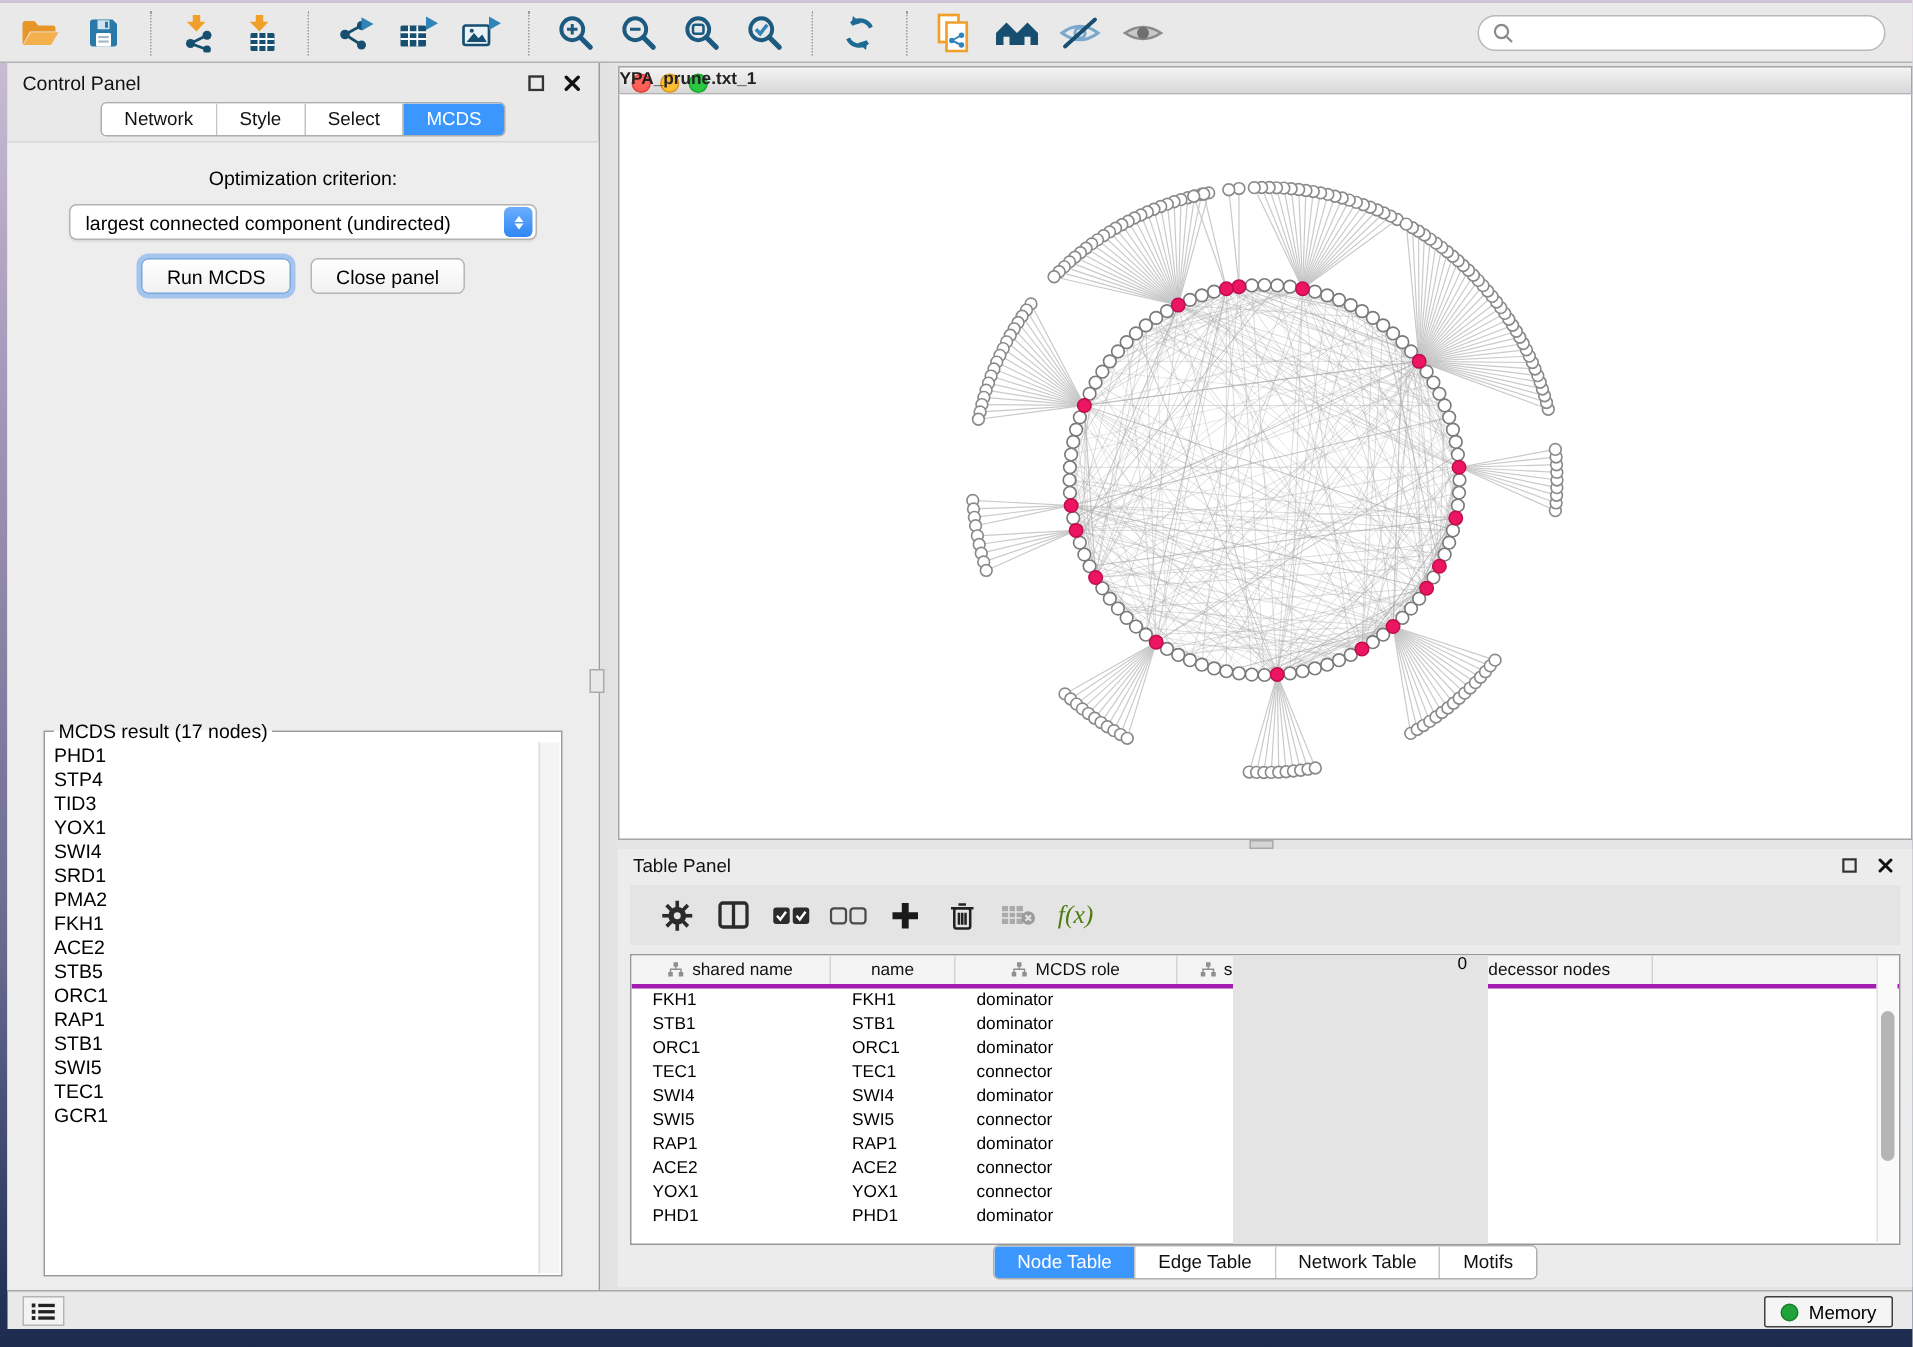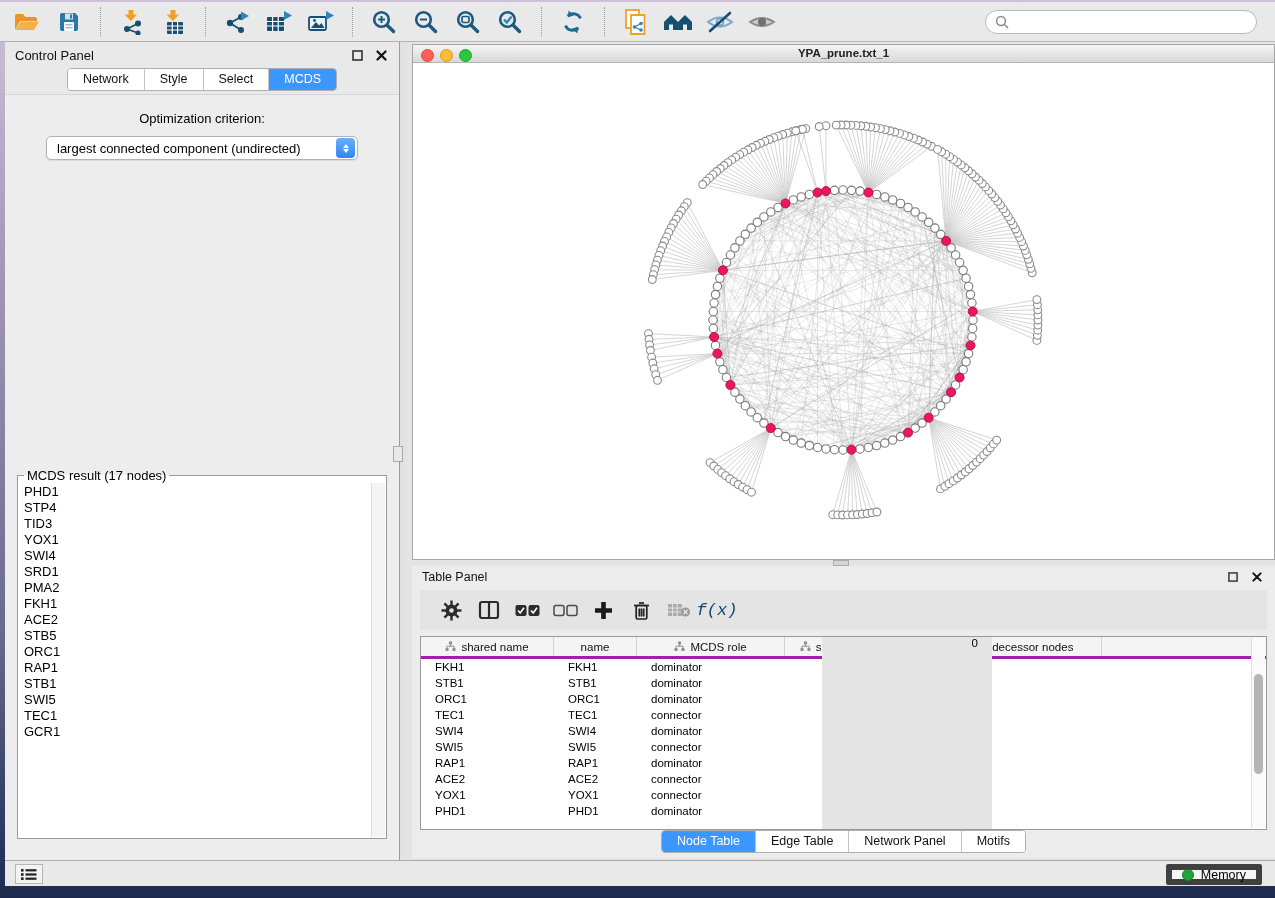--- a/index.html
+++ b/index.html
@@ -36,60 +36,60 @@
   .selectbox .val{flex:1;white-space:nowrap;overflow:hidden;}
   .stepper{width:19px;height:20px;margin-right:2px;border-radius:4px;background:linear-gradient(#6caefc,#2f86f5);
     display:flex;flex-direction:column;align-items:center;justify-content:center;gap:1px;}
   .stepper i{width:0;height:0;border-left:3.5px solid transparent;border-right:3.5px solid transparent;display:block;}
   .stepper .up{border-bottom:4px solid #fff;}
   .stepper .dn{border-top:4px solid #fff;}
   .btnrow{margin-top:12px;display:flex;justify-content:center;gap:13px;}
   .pbtn{height:24px;padding:0 16px;font-size:13px;font-family:"Liberation Sans",sans-serif;color:#000;
     background:linear-gradient(#ffffff,#f1f1f1);border:1px solid #b6b6b6;border-radius:5px;}
   .pbtn.focusring{box-shadow:0 0 0 3px rgba(106,164,240,0.55);border-color:#7aa8e0;}
-  fieldset.resultbox{position:absolute;left:12px;right:12px;top:373px;height:371px;margin:0;padding:0;
+  fieldset.resultbox{position:absolute;left:12px;right:12px;top:373px;height:371px;margin:12px;padding:0;
     border:1px solid #9a9a9a;background:#fff;box-sizing:border-box;}
   fieldset.resultbox legend{font-size:13px;padding:0 3px;margin-left:6px;background:transparent;color:#000;}
   .rlist{position:absolute;left:1px;right:14px;top:0;bottom:1px;background:#fff;overflow:hidden;
     font-size:13px;line-height:16px;padding:1px 0 0 5px;color:#000;}
   .rtrack{position:absolute;top:0;bottom:1px;right:1px;width:13px;background:#f4f4f4;border-left:1px solid #ddd;}
   .vgrip{position:absolute;left:388px;top:404px;width:10px;height:16px;background:#e8e8e8;border:1px solid #aaa;box-sizing:border-box;}
   
   .right{position:absolute;left:401px;top:0;right:0;bottom:0;background:#e4e4e4;}
   .netwin{position:absolute;top:2px;left:6px;right:0;height:516px;}
   .ntitle{position:relative;height:19px;background:linear-gradient(#f4f4f4,#d8d8d8);border:1px solid #a6a6a6;border-bottom:1px solid #b4b4b4;box-sizing:border-box;}
   .tl{position:absolute;top:4px;width:11px;height:11px;border-radius:50%;}
   .tl.red{left:8px;background:#ff5f57;border:0.5px solid #e0443e;}
   .tl.yellow{left:27px;background:#febd2e;border:0.5px solid #d89b1e;}
   .tl.green{left:46px;background:#28c841;border:0.5px solid #1da62f;}
-  .ttext{position:absolute;left:0;right:0;top:2px;text-align:center;font-size:11.5px;font-weight:bold;color:#222;}
+  .ttext{position:absolute;left:0;right:0;top:2px;text-align:left;font-size:11.5px;font-weight:bold;color:#222;}
   .ncontent{position:absolute;top:19px;left:0;right:0;bottom:0;background:#fff;border:1px solid #a6a6a6;border-top:none;box-sizing:border-box;}
   .hgrip{position:absolute;left:427px;top:518px;width:16px;height:6px;background:#d5d5d5;border:1px solid #aaa;box-sizing:border-box;}
   
   .tpanel{position:absolute;left:6px;right:0;top:524px;bottom:2px;background:#ececec;}
   .tpanel .phead{height:22px;font-size:12.5px;}
   .ttoolbar{margin:2px 8px 0 8px;height:40px;background:#e4e4e4;display:flex;align-items:center;padding-left:12px;gap:0;}
   .titem{width:38px;height:30px;display:flex;align-items:center;justify-content:center;}
-  .fx{font-family:Liberation Mono, monospace;font-style:italic;font-size:17px;color:#0c4a6e;}
+  .fx{font-family:Liberation Serif, serif;font-style:italic;font-size:17px;color:#4d7c0f;}
   .twrap{position:absolute;left:8px;right:8px;top:70px;bottom:28px;background:#fff;border:1px solid #999;box-sizing:border-box;overflow:hidden;}
   .thead{display:flex;height:19px;background:#f4f4f4;border-bottom:3px solid #a21caf;}
   .th{display:flex;align-items:center;justify-content:center;gap:5px;font-size:11.5px;color:#111;
     border-right:1px solid #d4d4d4;box-sizing:border-box;white-space:nowrap;overflow:hidden;}
   .tr{display:flex;height:16px;align-items:center;}
   .td{font-size:11.5px;color:#000;box-sizing:border-box;white-space:nowrap;overflow:hidden;}
   .td.left{padding-left:14px;text-align:left;}
   .td.right{padding-right:14px;text-align:right;}
   .tscroll{position:absolute;top:1px;bottom:1px;right:1px;width:13px;background:#fafafa;border-left:1px solid #e0e0e0;}
   .tthumb{position:absolute;left:2px;right:2px;top:36px;height:100px;border-radius:5px;background:#b5b5b5;}
   .ttabs{position:absolute;left:0;right:0;bottom:5px;display:flex;justify-content:center;}
   
   .statusbar{position:absolute;left:5px;right:0;bottom:12px;height:26px;background:#e9e9e9;border-top:1px solid #a8a8a8;box-sizing:border-box;}
   .listbtn{position:absolute;left:10px;top:3px;width:28px;height:20px;background:#f3f3f3;border:1px solid #b5b5b5;
     display:flex;align-items:center;justify-content:center;box-sizing:border-box;}
-  .membtn{position:absolute;right:13px;top:3px;height:21px;padding:0 10px;background:#f5f5f5;border:6px solid #404040;border-radius:2px;
+  .membtn{position:absolute;right:13px;top:3px;height:21px;padding:0 10px;background:#f5f5f5;border:1px solid #404040;border-radius:2px;
     display:flex;align-items:center;gap:7px;font-size:12.5px;color:#000;box-sizing:border-box;}
   .memdot{width:12px;height:12px;border-radius:50%;background:#1fa33a;border:1px solid #158228;box-sizing:border-box;}
 </style>
 </head>
 <body>
 
 <div class="stage">
 
   <div class="toolbar">
     <div class="tbtn">
@@ -273,20 +273,24 @@
           </div>
       </div>
       <div class="pcontent">
         <div class="optlabel">Optimization criterion:</div>
         <div class="selectbox">
           <span class="val">largest connected component (undirected)</span>
           <span class="stepper">
               <i class="up"></i>
               <i class="dn"></i>
             </span>
+        </div>
+        <div class="btnrow">
+          <button class="pbtn focusring">Run MCDS</button>
+          <button class="pbtn">Close panel</button>
         </div>
         <fieldset class="resultbox">
           <legend>MCDS result (17 nodes)</legend>
           <div class="rlist">
               <div>PHD1</div>
               <div>STP4</div>
               <div>TID3</div>
               <div>YOX1</div>
               <div>SWI4</div>
               <div>SRD1</div>
@@ -1306,21 +1310,21 @@
               </div>
             </div>
           <div class="tscroll">
               <div class="tthumb"></div>
             </div>
         </div>
         <div class="ttabs">
           <div class="segwrap">
               <div class="seg seg-active">Node Table</div>
               <div class="seg">Edge Table</div>
-              <div class="seg">Network Panel</div>
+              <div class="seg">Network Table</div>
               <div class="seg">Motifs</div>
             </div>
         </div>
       </div>
     </div>
   </div>
 
   <div class="statusbar">
     <div class="listbtn">
       <svg width="16" height="13" viewBox="0 0 16 13">

